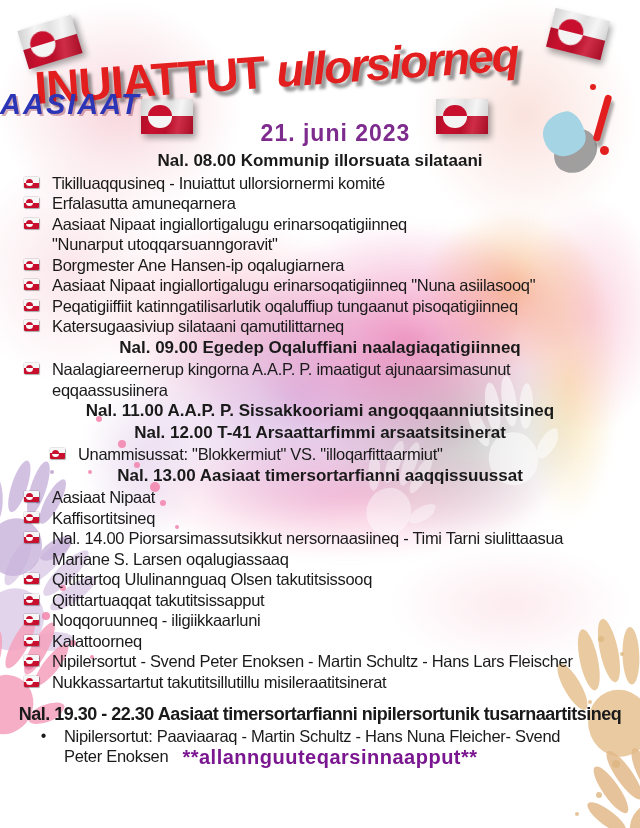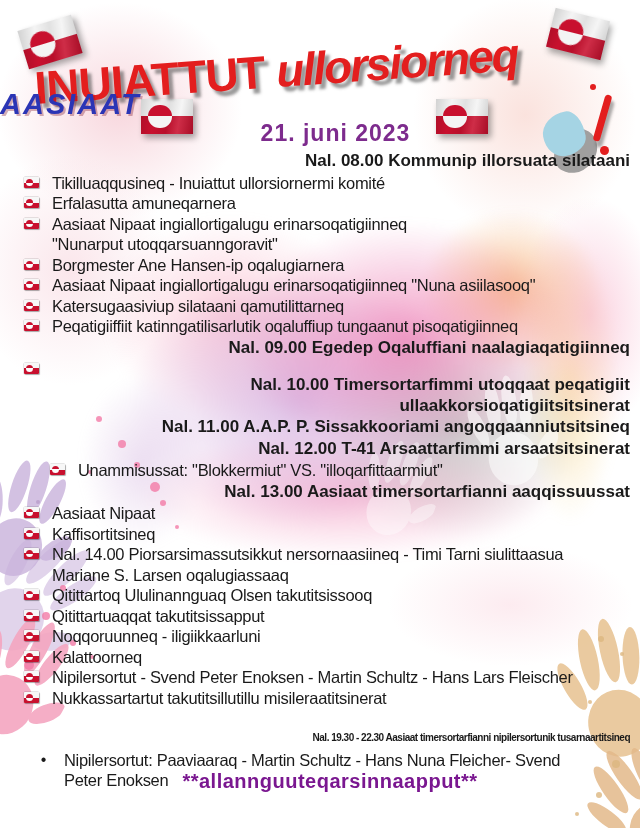--- a/index.html
+++ b/index.html
@@ -64,24 +64,24 @@
   .blob{position:absolute;left:543px;top:112px;width:42px;height:44px;background:var(--blob-blue,#a5d4e4);border-radius:62% 38% 55% 45%/48% 62% 38% 52%;transform:rotate(-10deg);}
   .splat-line{position:absolute;left:599px;top:94px;width:7px;height:48px;background:var(--title-red,#e31e1e);border-radius:4px;transform:rotate(16deg);box-shadow:4px 5px 3px rgba(70,70,70,.45);}
   .splat-dot1{position:absolute;left:590px;top:84px;width:6px;height:6px;border-radius:50%;background:var(--title-red,#e31e1e);}
   .splat-dot2{position:absolute;left:600px;top:146px;width:9px;height:9px;border-radius:50%;background:var(--title-red,#e31e1e);}
   .hand{position:absolute;}
   .hand svg{width:100%;height:100%;display:block;}
   .dot{position:absolute;border-radius:50%;}
   
   .program{position:absolute;left:10px;right:10px;top:150px;z-index:4;}
   .p-header{
-    text-align:right;font-weight:bold;font-size:17px;line-height:20.5px;
+    text-align:center;font-weight:bold;font-size:17px;line-height:20.5px;
     white-space:pre;margin:1px 0;
   }
-  .p-header.left{text-align:right;font-size:10px;letter-spacing:-0.5px;margin-top:20px;}
+  .p-header.left{text-align:center;font-size:18px;letter-spacing:-0.5px;margin-top:12px;}
   .p-row{display:flex;gap:13px;align-items:flex-start;margin-left:14px;font-size:16.5px;line-height:20.5px;letter-spacing:-0.3px;}
   .p-row.indent{margin-left:40px;}
   .p-text{white-space:pre;}
   .mini-flag{flex:0 0 auto;width:15px;height:11px;margin-top:4px;position:relative;border-radius:1px;
     background:linear-gradient(#f7f7f7 50%, var(--flag-red,#c8102e) 50%);
     box-shadow:0 0 0 0.5px rgba(0,0,0,.2), 1px 1px 1px rgba(0,0,0,.25);}
   .mini-flag .mfc{position:absolute;left:2px;top:2px;width:7px;height:7px;border-radius:50%;
     background:linear-gradient(var(--flag-red,#c8102e) 50%, #fdfdfd 50%);}
   .dot-glyph{flex:0 0 auto;width:15px;margin-left:12px;text-align:center;font-size:16px;line-height:20.5px;}
   .p-footer{
@@ -266,36 +266,36 @@
       <div class="p-row">
         <span class="mini-flag">
           <span class="mfc"></span>
         </span>
         <span class="p-text">Aasiaat Nipaat ingiallortigalugu erinarsoqatigiinneq "Nuna asiilasooq"</span>
       </div>
       <div class="p-row">
         <span class="mini-flag">
           <span class="mfc"></span>
         </span>
+        <span class="p-text">Peqatigiiffiit katinngatilisarlutik oqaluffiup tungaanut pisoqatigiinneq</span>
+      </div>
+      <div class="p-row">
+        <span class="mini-flag">
+          <span class="mfc"></span>
+        </span>
         <span class="p-text">Katersugaasiviup silataani qamutilittarneq</span>
       </div>
-      <div class="p-row">
-        <span class="mini-flag">
-          <span class="mfc"></span>
-        </span>
-        <span class="p-text">Peqatigiiffiit katinngatilisarlutik oqaluffiup tungaanut pisoqatigiinneq</span>
-      </div>
       <div class="p-header">Nal. 09.00 Egedep Oqaluffiani naalagiaqatigiinneq</div>
       <div class="p-row">
         <span class="mini-flag">
           <span class="mfc"></span>
         </span>
-      </div>
-      <div class="p-header">Nal. 10.00 Timersortarfimmi utoqqaat peqatigiit
-ullaakkorsioqatigiitsitsinerat</div>
+        <span class="p-text">Naalagiareernerup kingorna A.A.P. P. imaatigut ajunaarsimasunut
+eqqaassusiinera</span>
+      </div>
       <div class="p-header">Nal. 11.00 A.A.P. P. Sissakkooriami angoqqaanniutsitsineq</div>
       <div class="p-header">Nal. 12.00 T-41 Arsaattarfimmi arsaatsitsinerat</div>
       <div class="p-row indent">
         <span class="mini-flag">
           <span class="mfc"></span>
         </span>
         <span class="p-text">Unammisussat: "Blokkermiut" VS. "illoqarfittaarmiut"</span>
       </div>
       <div class="p-header">Nal. 13.00 Aasiaat timersortarfianni aaqqissuussat</div>
       <div class="p-row">

